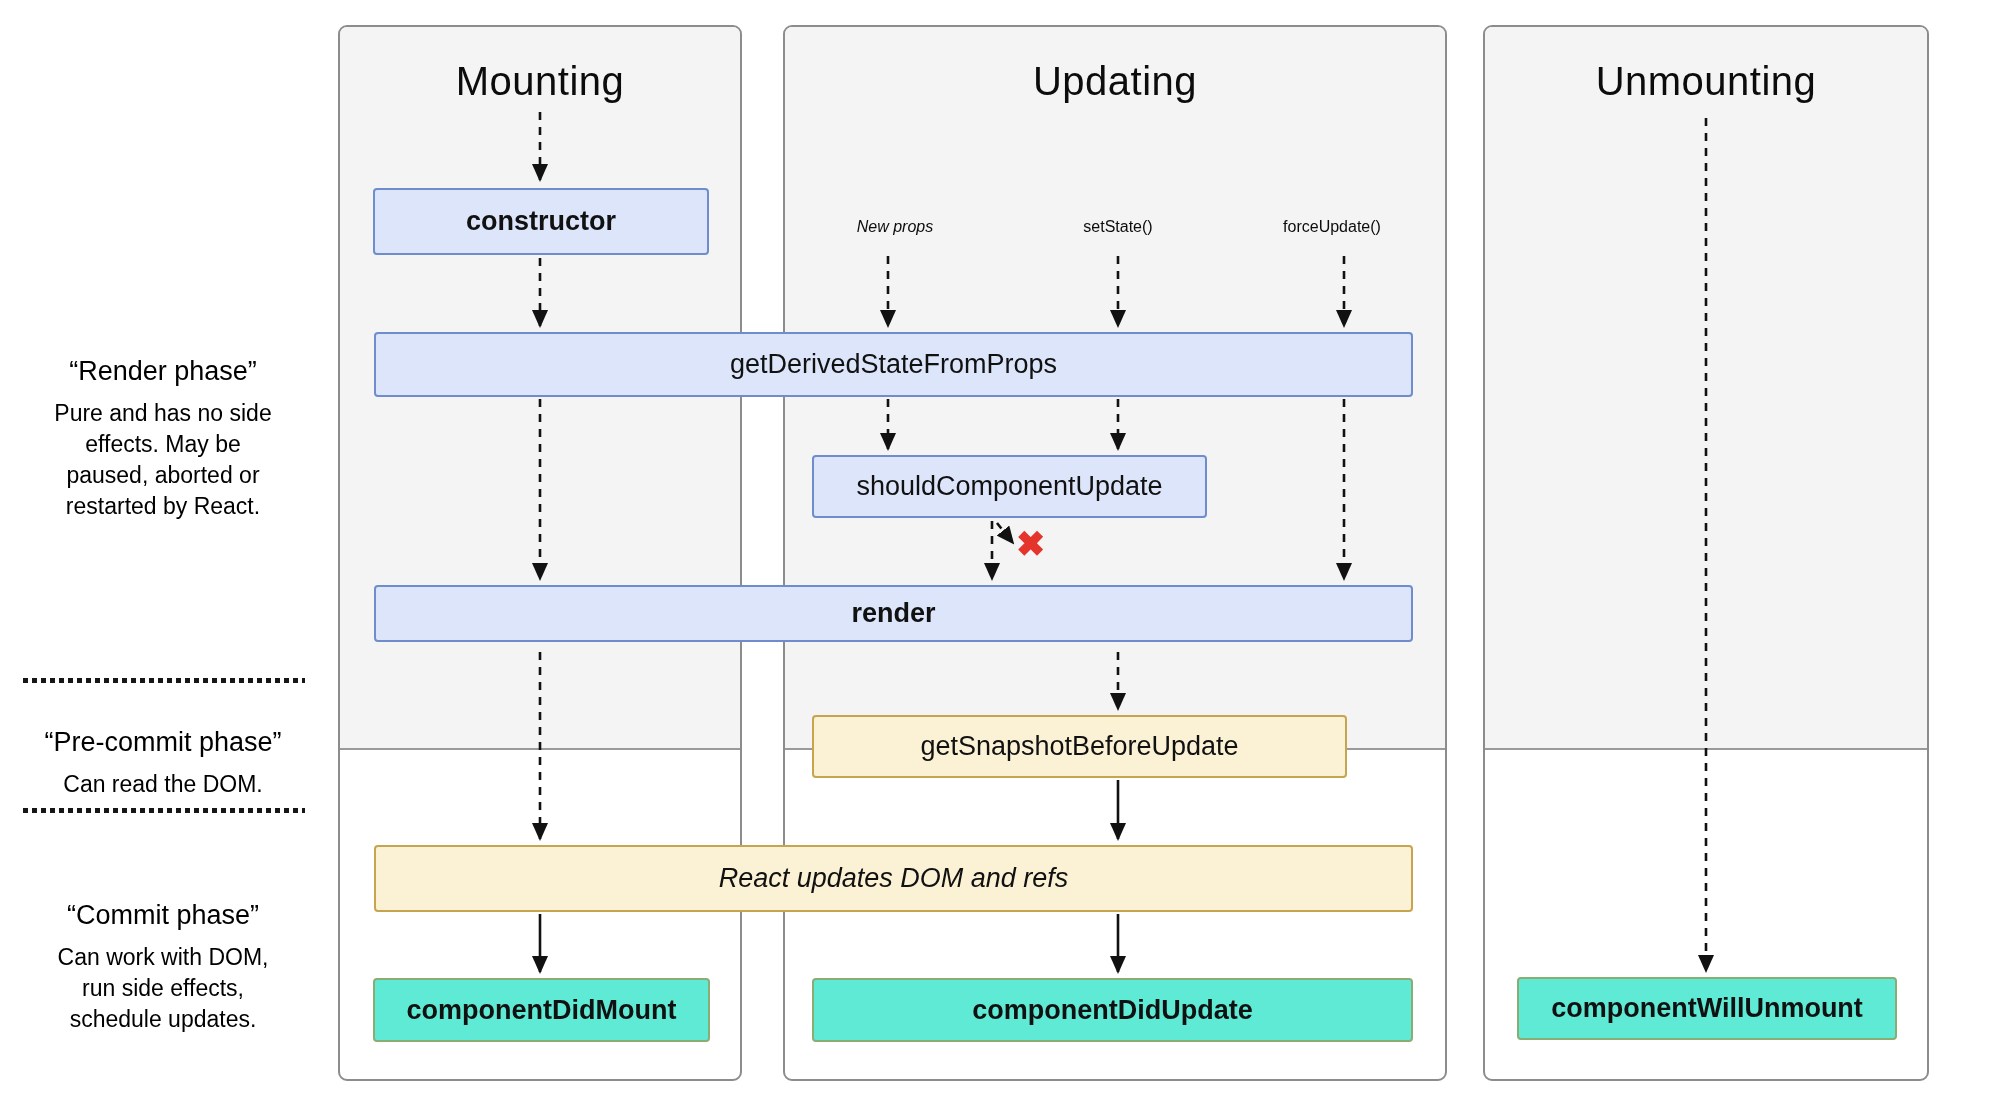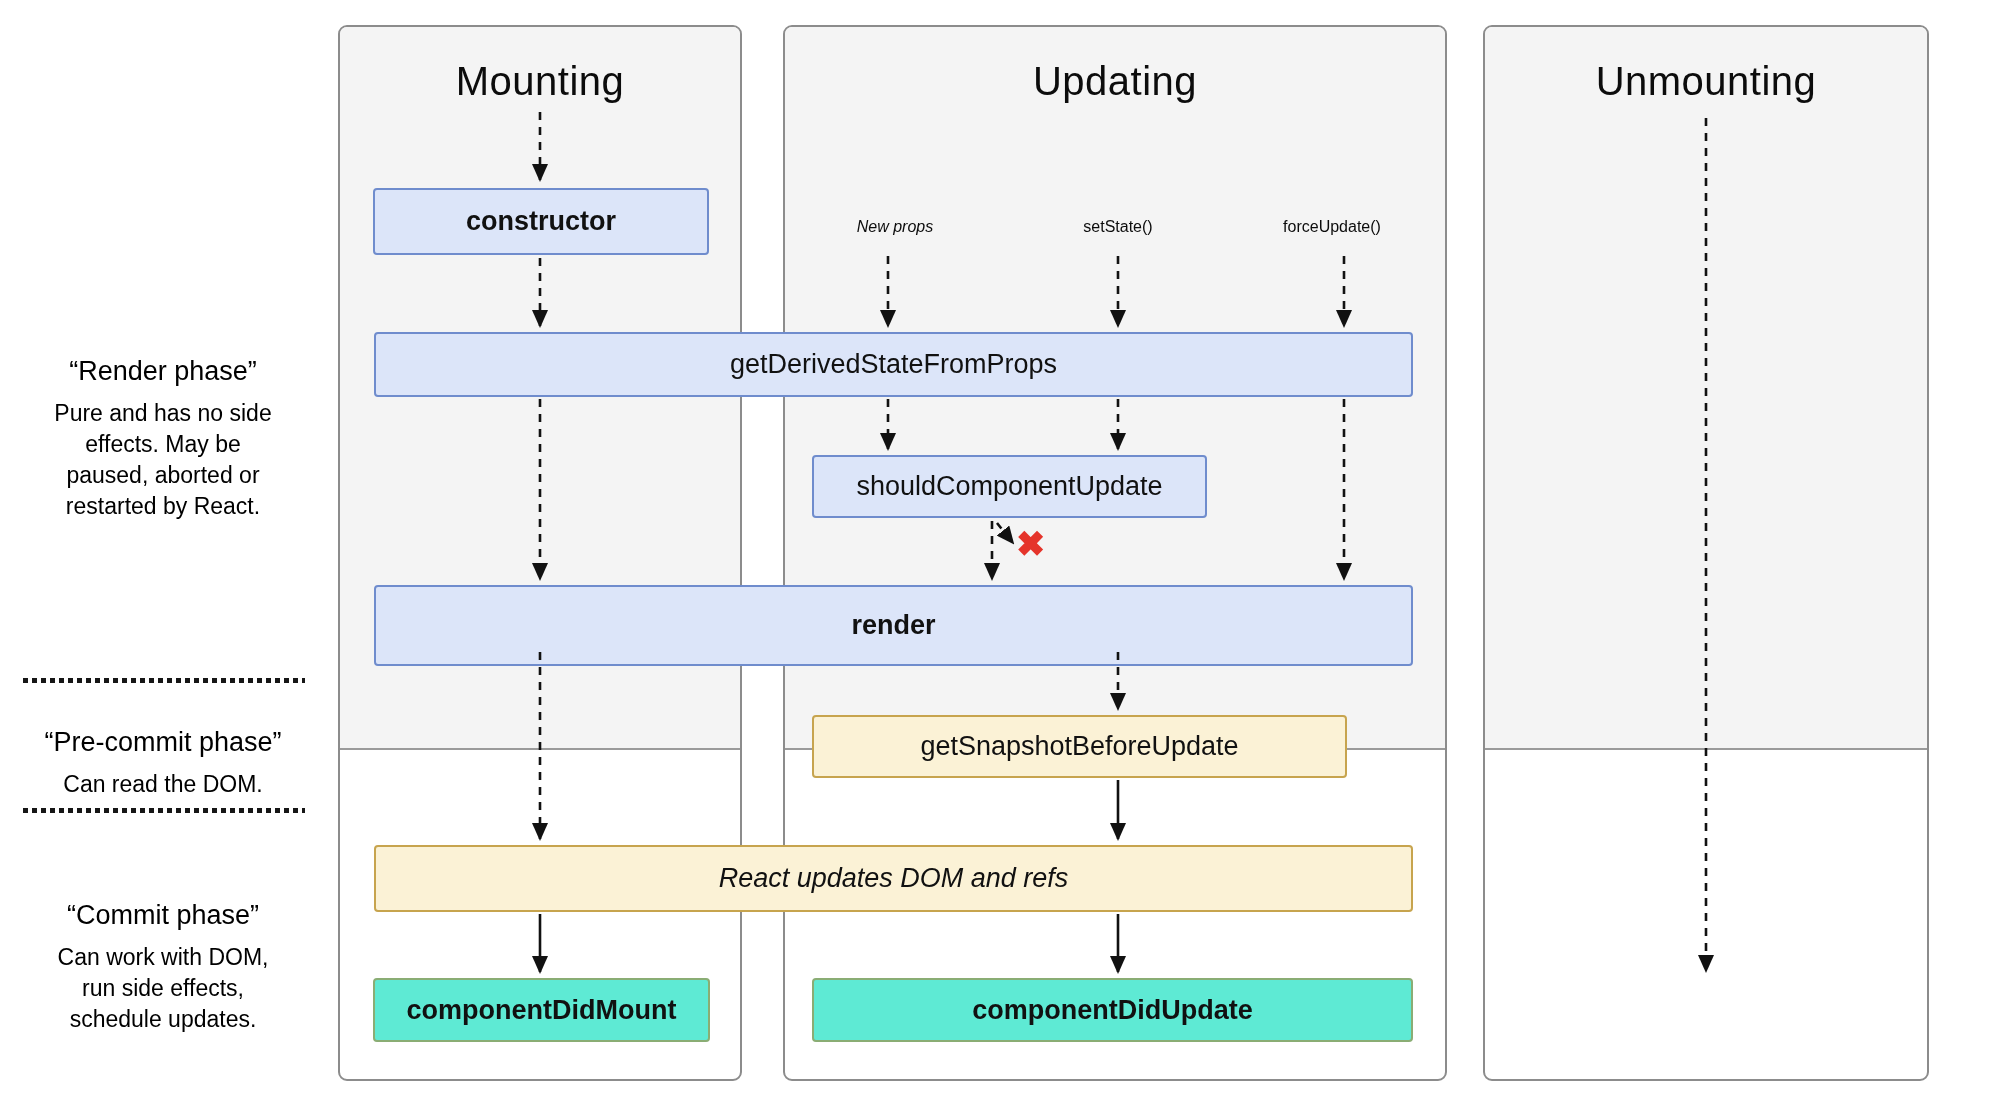--- a/index.html
+++ b/index.html
@@ -97,30 +97,31 @@
   <div class="trigger italic" style="left:785px;top:218px;">New props</div>
   <div class="trigger" style="left:1008px;top:218px;">setState()</div>
   <div class="trigger" style="left:1222px;top:218px;">forceUpdate()</div>
 
   <div class="box blue bold" style="left:373px;top:188px;width:336px;height:67px;">constructor</div>
 
   <div class="box blue" style="left:374px;top:332px;width:1039px;height:65px;">getDerivedStateFromProps</div>
 
   <div class="box blue" style="left:812px;top:455px;width:395px;height:63px;">shouldComponentUpdate</div>
 
-  <div class="box blue bold" style="left:374px;top:585px;width:1039px;height:81px;text-align:center;">render</div>
+  <div class="box blue bold" style="left:374px;top:585px;width:1039px;height:57px;text-align:center;">render</div>
 
   <div class="box yellow" style="left:812px;top:715px;width:535px;height:63px;">getSnapshotBeforeUpdate</div>
 
   <div class="box yellow italic" style="left:374px;top:845px;width:1039px;height:67px;">React updates DOM and refs</div>
 
   <div class="box green bold" style="left:373px;top:978px;width:337px;height:64px;">componentDidMount</div>
 
   <div class="box green bold" style="left:812px;top:978px;width:601px;height:64px;">componentDidUpdate</div>
 
+  <div class="box green bold" style="left:1517px;top:977px;width:380px;height:63px;">componentWillUnmount</div>
 
   <div class="reject-x">✖</div>
 
   <svg class="arrows" width="2000" height="1097" viewBox="0 0 2000 1097">
     <defs>
       <marker id="arw" markerUnits="userSpaceOnUse" markerWidth="18" markerHeight="16" refX="16" refY="8" orient="auto">
         <path d="M0,0 L18,8 L0,16 Z" fill="#111"></path>
       </marker>
     </defs>
     <g stroke="#111" stroke-width="2.6" fill="none">

